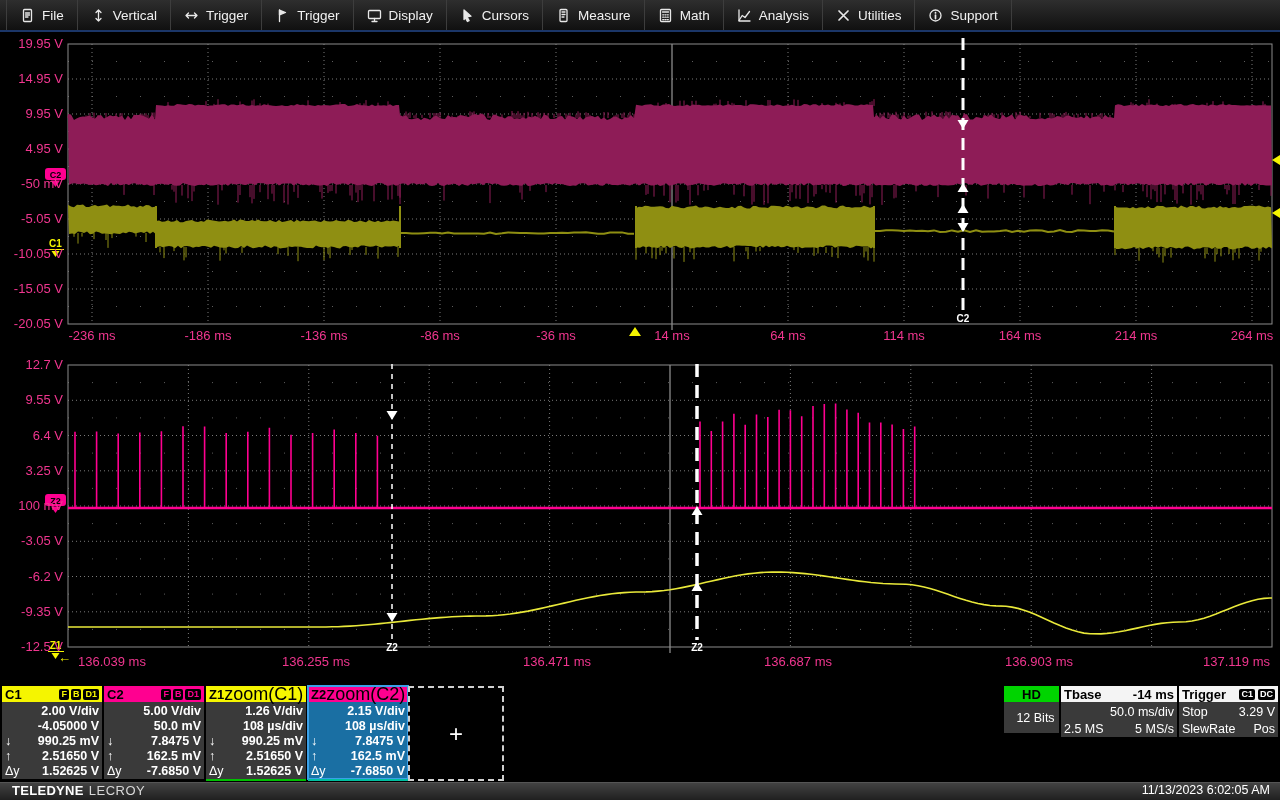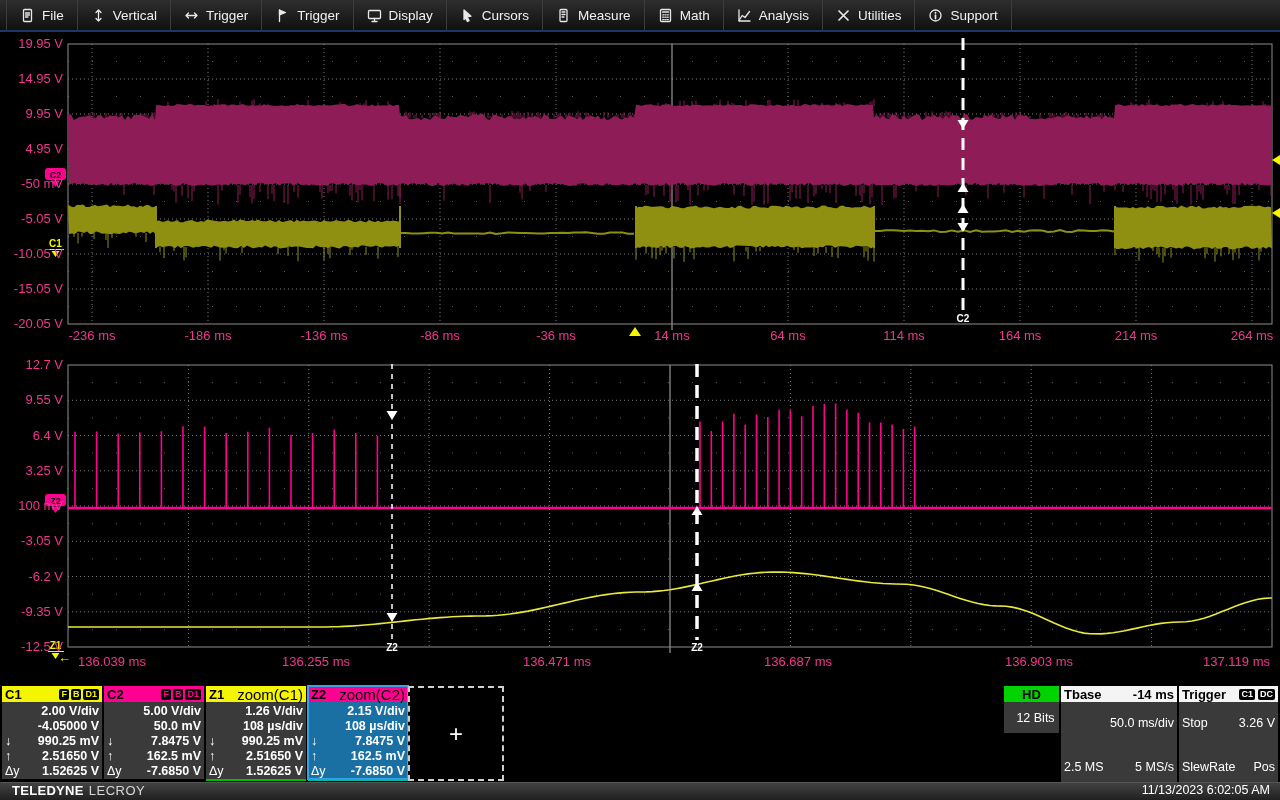--- a/index.html
+++ b/index.html
@@ -12,38 +12,38 @@
   .mi{display:flex;align-items:center;gap:7px;padding:0 13px;border-right:1px solid #3d3d3d;cursor:default;}
   .mi:first-child{border-left:1px solid #3d3d3d;margin-left:6px;}
   .mico{display:flex;align-items:center;}
   
   svg.grat{position:absolute;left:0;display:block;}
   #g1{top:32px;} #g2{top:358px;}
   
   #descbar{position:absolute;left:0;top:682px;width:1280px;height:100px;background:#000;}
   .chbox{position:absolute;top:4px;width:100px;height:93px;background:#3a3a3a;font-size:12.5px;color:#fff;}
   .chbox .hdr{height:16px;display:flex;align-items:center;padding:0 3px;color:#000;font-weight:bold;font-size:13px;}
-  .chbox .hdr .sub{font-weight:normal;font-size:15px;margin-left:auto;}
+  .chbox .hdr .sub{font-weight:normal;font-size:18px;margin-left:auto;}
   .bdg{background:#000;border-radius:2px;font-size:9px;font-weight:bold;padding:0px 2px;margin-left:2px;line-height:11px;}
   .hdr .sp{flex:1;}
   .chbox .rows{padding:1px 3px 0 3px;}
   .chbox .row{height:15.2px;display:flex;align-items:center;}
   .chbox .row .pre{width:18px;color:#fff;}
   .chbox .row .val{flex:1;text-align:right;font-weight:bold;}
   .uline{position:absolute;left:0;bottom:-2px;width:100%;height:2px;}
   .chbox.sel{background:#1a6fa3;outline:2px solid #3aa0e8;outline-offset:-1px;}
   #addbox{position:absolute;top:4px;left:408px;width:92px;height:91px;background:#000;
     border:2px dashed #cfcfcf;color:#fff;display:flex;align-items:center;justify-content:center;
     font-size:24px;font-weight:300;}
   
   .acqbox{position:absolute;top:4px;background:#3a3a3a;color:#fff;font-size:12.5px;}
   .acqbox .hdr{height:16px;display:flex;align-items:center;padding:0 3px;font-weight:bold;font-size:13px;}
   .hdr.green{background:#00d400;color:#000;justify-content:center;}
   .hdr.white{background:#f4f4f4;color:#000;align-items:center;}
-  .acqbox .bd .r{height:15.5px;display:flex;align-items:flex-start;padding:14px 3px;}
+  .acqbox .bd .r{height:15.5px;display:flex;align-items:flex-end;padding:1px 3px;}
   .r.right{justify-content:flex-end;} .r.split{justify-content:space-between;}
   #hdbox{left:1004px;width:55px;} #hdbox .bd{height:31px;display:flex;align-items:center;justify-content:center;padding-left:8px;}
   #tbasebox{left:1061px;width:116px;}
   #trigbox{left:1179px;width:99px;}
   .tbdg{background:#000;color:#fff;border-radius:2px;font-size:9px;font-weight:bold;padding:0 2px;margin-left:3px;line-height:11px;}
   #xread{position:absolute;left:1004px;top:58px;width:276px;color:#fff;font-size:13.5px;}
   #xread .xrow{height:19px;display:flex;align-items:center;}
   .xl1{width:36px;} .xv1{width:120px;} .xl2{width:52px;text-align:right;padding-right:6px;} .xv2{flex:1;text-align:right;padding-right:4px;}
   
   #statusbar{position:absolute;left:0;top:782px;width:1280px;height:18px;
@@ -477,21 +477,21 @@
     <div id="trigbox" class="acqbox">
       <div class="hdr white">
         <span>Trigger</span>
         <span class="sp"></span>
         <span class="tbdg">C1</span>
         <span class="tbdg">DC</span>
       </div>
       <div class="bd">
         <div class="r split">
           <span>Stop</span>
-          <span>3.26 V</span>
+          <span>3.29 V</span>
         </div>
         <div class="r split">
           <span>SlewRate</span>
           <span>Pos</span>
         </div>
       </div>
     </div>
 
     <div id="xread">
     </div>

